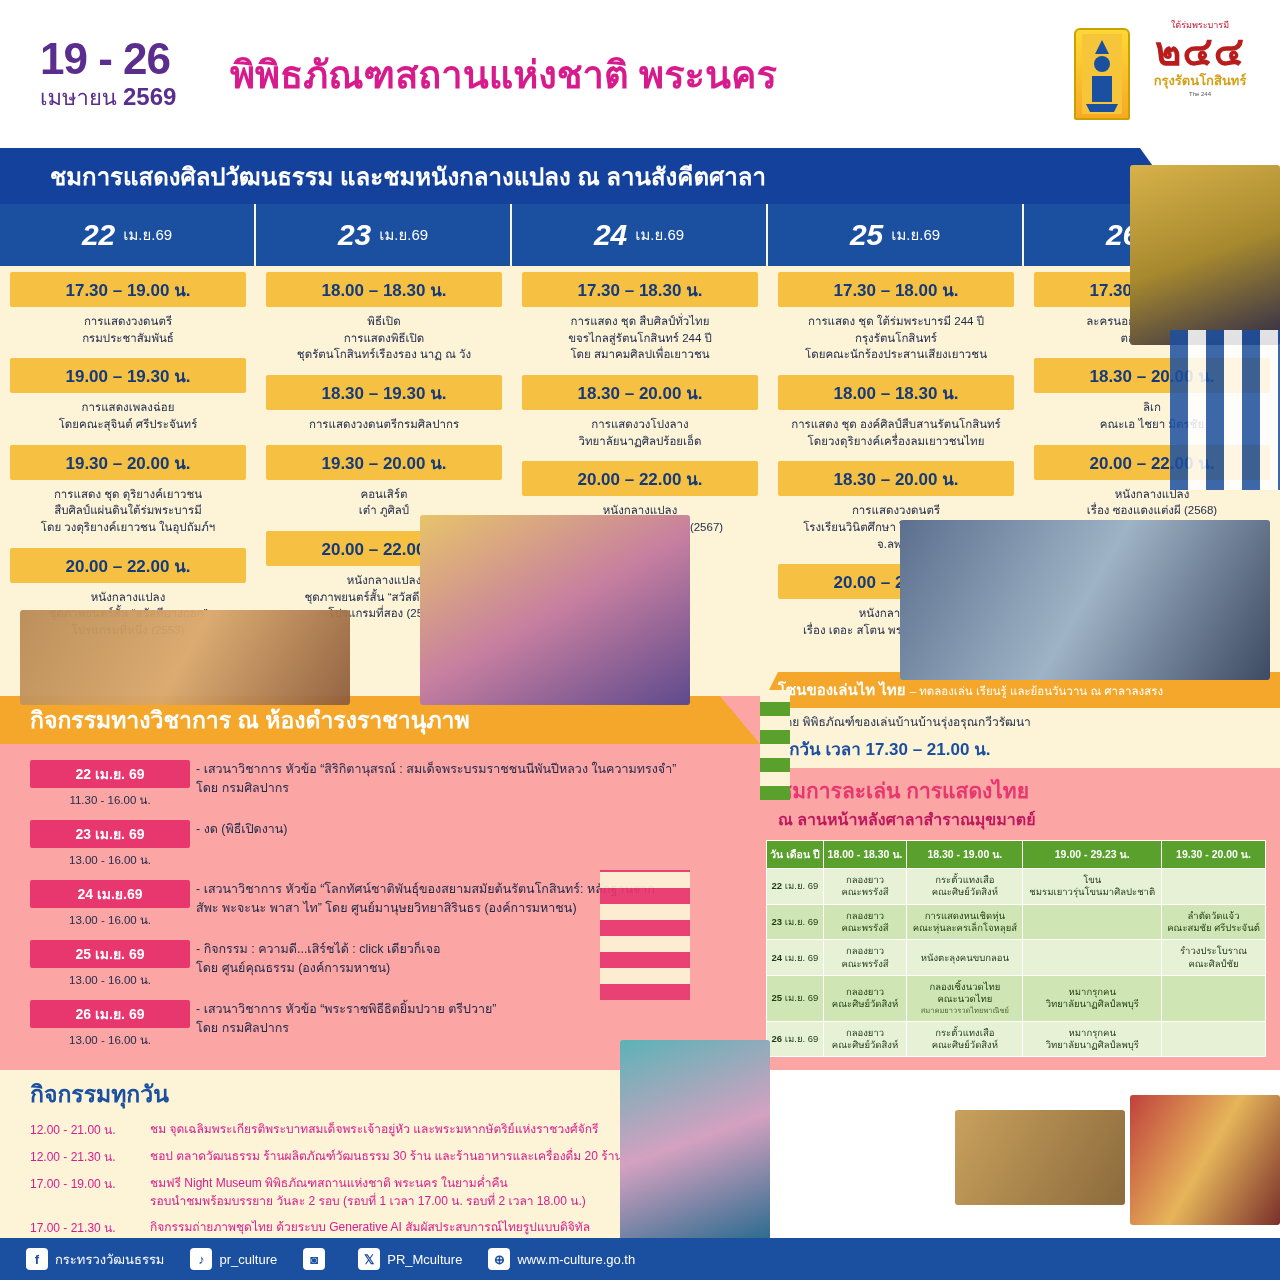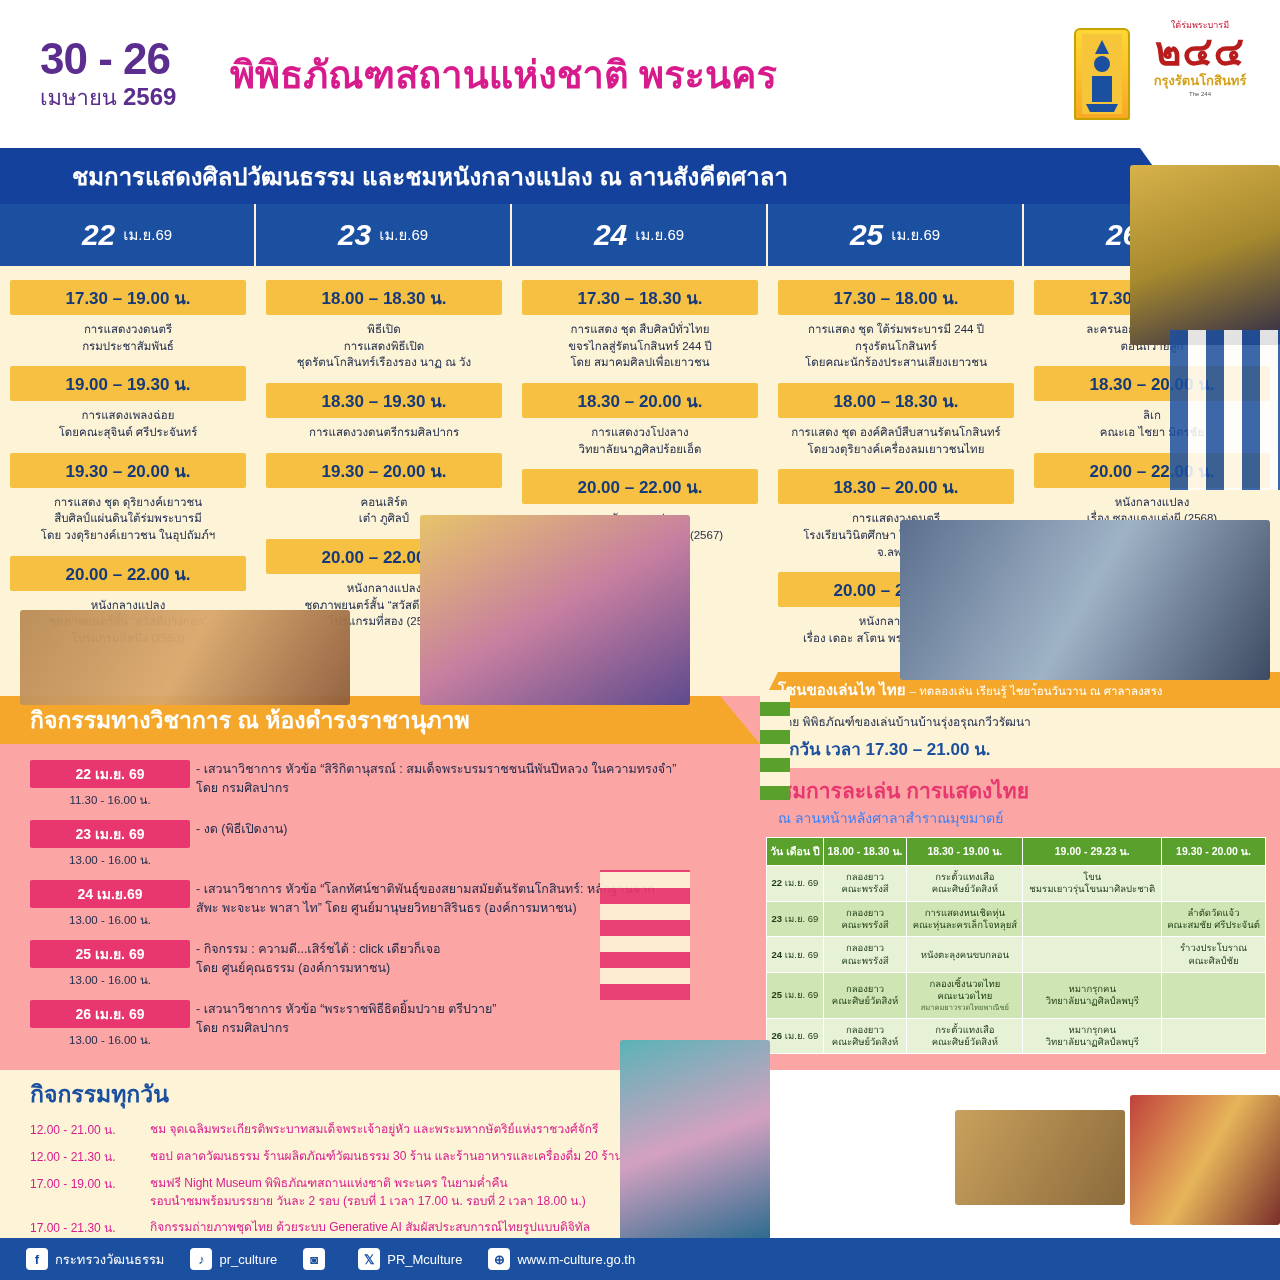--- a/index.html
+++ b/index.html
@@ -37,40 +37,40 @@
     text-align:center; color:#2b3a8f;
   }
   .logo244 .small-top { font-size:9px; color:#c8102e; }
   .logo244 .num { font-size:40px; font-weight:bold; color:#b91c1c; letter-spacing:1px; line-height:0.95;}
   .logo244 .krung { font-size:13px; color:#d4a017; font-weight:bold;}
   .logo244 .eng { font-size:6px; color:#555; }
 
   
   .banner {
     position:relative; height:56px; background:#14419b;
-    display:flex; align-items:center; padding-left:72px;
+    display:flex; align-items:center; padding-left:50px;
     clip-path: polygon(0 0, 1140px 0, 1180px 100%, 0 100%);
   }
   .banner-text { color:#ffffff; font-size:24px; font-weight:bold; }
 
   
   .schedule {
     display:grid; grid-template-columns: repeat(5, 1fr);
     background:#fdf3d7;
     position:relative;
   }
   .day-col { position:relative; }
   .day-head {
     background:#1b4fa0; color:#fff; height:62px;
     display:flex; align-items:center; justify-content:center; gap:8px;
     border-right:2px solid #fdf3d7;
   }
   .day-num { font-size:30px; font-weight:bold; font-style:italic; }
   .day-mon { font-size:15px; }
-  .day-body { padding:14px 10px 10px; min-height:430px; }
+  .day-body { padding:6px 10px 10px; min-height:430px; }
   .slot { margin-bottom:12px; text-align:center; }
   .slot-time {
     background:#f6c143; color:#143a7b; font-weight:bold;
     font-size:17px; padding:4px 6px; display:block; margin-bottom:6px;
     border-radius:2px;
   }
   .slot-desc { font-size:11.5px; color:#1d2a4a; line-height:1.45; }
 
   
   .academic {
@@ -106,21 +106,21 @@
   .toy-bar {
     background:#f4a72a; color:#fff; padding:6px 12px 6px 18px;
     font-size:15px; font-weight:bold;
     clip-path: polygon(18px 0, 100% 0, 100% 100%, 0 100%);
   }
   .toy-bar .thin { font-size:11.5px; font-weight:normal; }
   .toy-sub { background:#fdf3d7; padding:4px 18px; font-size:12px; color:#1d2a4a;}
   .toy-time { background:#fdf3d7; padding:0 18px 6px; font-size:17px; color:#1b4fa0; font-weight:bold;}
   .play-title { padding:6px 18px 0; }
   .play-title h3 { margin:0; font-size:21px; color:#e8366f; font-weight:bold; }
-  .play-title .loc { font-size:14px; color:#3b82f6; }
+  .play-title .loc { font-size:16px; color:#be185d;font-weight:bold; }
 
   table.playtable { border-collapse:collapse; width:500px; margin:8px 10px 0 6px; }
   table.playtable th {
     background:#5aa02c; color:#fff; font-size:10.5px; font-weight:bold;
     border:1px solid #ffffff; padding:5px 2px;
   }
   table.playtable td {
     border:1px solid #ffffff; font-size:9.5px; color:#1d3a12;
     text-align:center; padding:5px 3px; line-height:1.3;
   }
@@ -154,21 +154,21 @@
   .pix { position:absolute; pointer-events:none; }
 
   
   .ph { position:absolute; border-radius:3px; }
 </style>
 </head>
 <body>
 
 <div class="header">
   <div class="date-block">
-    <div class="date-big">30 - 26</div>
+    <div class="date-big">19 - 26</div>
     <div class="date-sub">
       <span>เมษายน</span>
       <b>2569</b>
     </div>
   </div>
   <div class="main-title">พิพิธภัณฑสถานแห่งชาติ  พระนคร</div>
 
   <div class="emblem">
     <svg width="40" height="80" viewBox="0 0 40 80">
       <rect x="0" y="0" width="40" height="80" fill="#f7c53a"></rect>
@@ -372,21 +372,21 @@
       <div class="daily-row">
         <div class="daily-time">17.30 - 20.00 น.</div>
         <div class="daily-text">ฟรี! สาธิตอาหารและขนมไทย 5 เมนูต่อวัน ชมสดใกล้ชิด พร้อมเคล็ดลับความอร่อย<br>วันละ 4 รอบ 17.30 น. | 18.30 น. | 19.00 น. | 19.30 น.</div>
       </div>
     </div>
 </div>
 
 <div class="right-panel">
   <div class="toy-bar">
     <span>โซนของเล่นไท ไทย</span>
-    <span class="thin">– ทดลองเล่น เรียนรู้ ไชยา้อนวันวาน ณ ศาลาลงสรง</span>
+    <span class="thin">– ทดลองเล่น เรียนรู้ และย้อนวันวาน ณ ศาลาลงสรง</span>
   </div>
   <div class="toy-sub">โดย พิพิธภัณฑ์ของเล่นบ้านบ้านรุ่งอรุณกวีวรัฒนา</div>
   <div class="toy-time">ทุกวัน เวลา  17.30 – 21.00 น.</div>
 
   <div class="play-title">
     <h3>ชมการละเล่น การแสดงไทย</h3>
     <div class="loc">ณ ลานหน้าหลังศาลาสำราณมุขมาตย์</div>
   </div>
 
   <table class="playtable">

